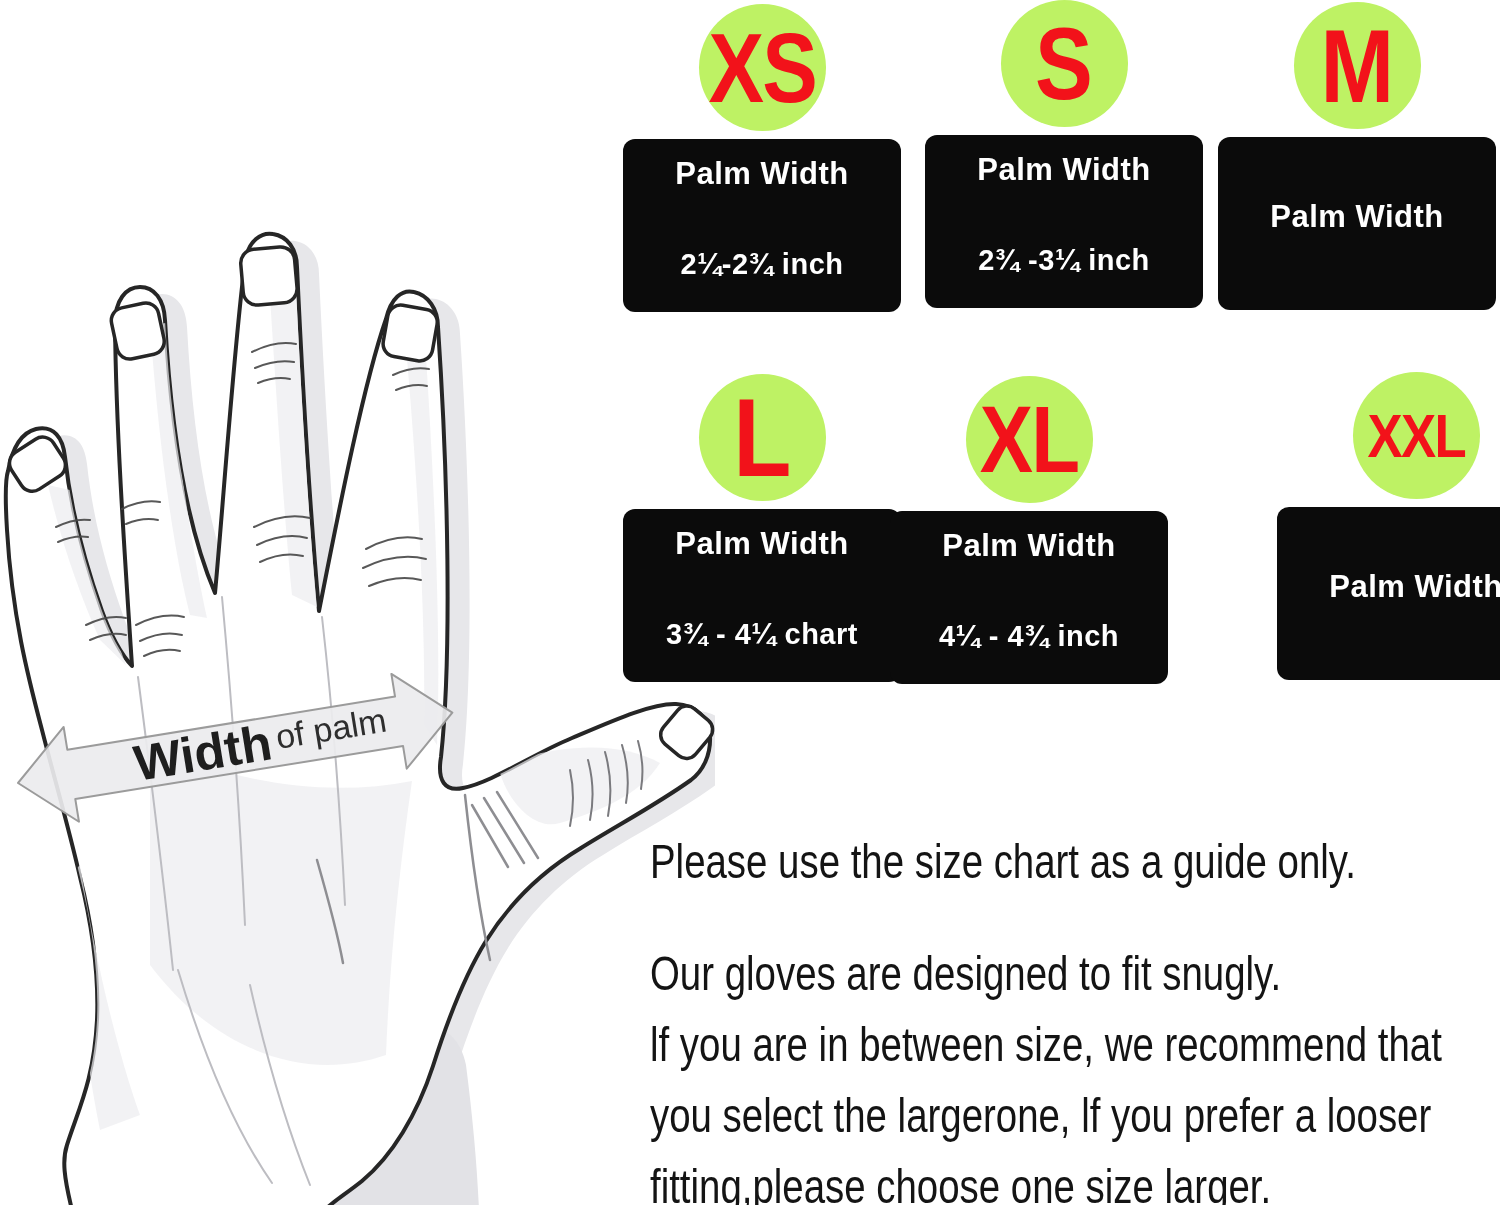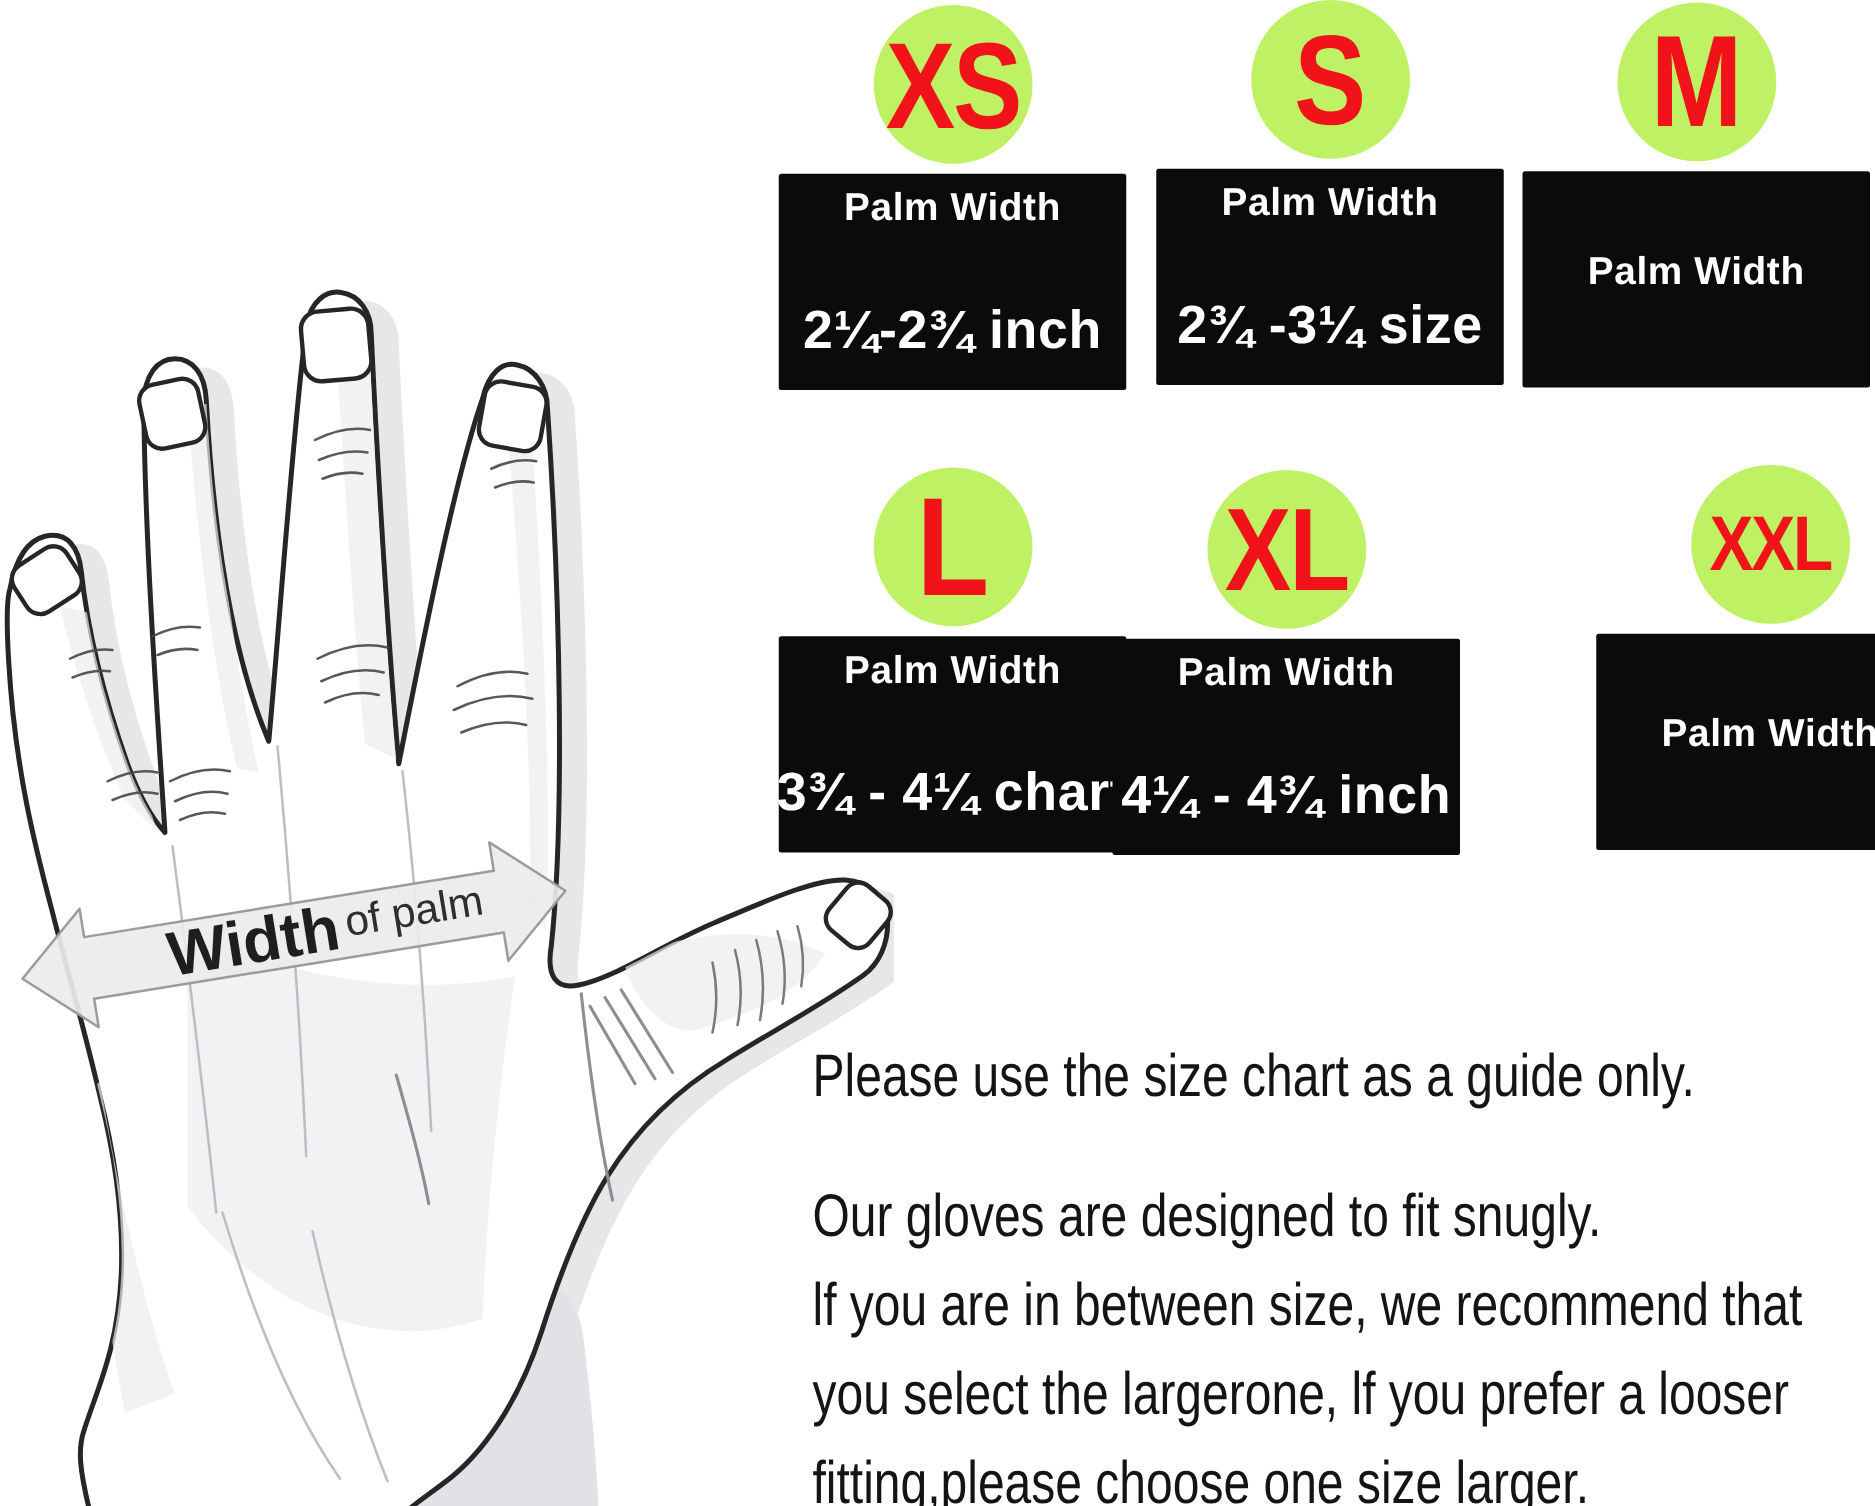--- a/index.html
+++ b/index.html
@@ -31,27 +31,27 @@
   .card-xl  { left:890px;  top:376px; }
   .card-xxl { left:1277px; top:372px; }
   .card-xs  .lbl { font-size:98px; }
   .card-s   .lbl { font-size:102px; letter-spacing:0; }
   .card-m   .lbl { font-size:104px; letter-spacing:0; }
   .card-l   .lbl { font-size:112px; letter-spacing:0; }
   .card-xl  .lbl { font-size:94px; }
   .card-xxl .lbl { font-size:62px; }
 
   .size-box {
-    width:278px; height:173px; background:#0b0b0b; border-radius:2px;
+    width:278px; height:173px; background:#0b0b0b; border-radius:12px;
     color:#ffffff; display:flex; flex-direction:column;
     align-items:center; justify-content:center;
     gap:20px; padding-bottom:14px; box-sizing:border-box;
   }
   .palm-label { font-size:31px; font-weight:bold; letter-spacing:0.5px; }
-  .palm-range { font-size:43px; font-weight:bold; letter-spacing:0.5px; white-space:nowrap;margin-top:36px; }
+  .palm-range { font-size:29px; font-weight:bold; letter-spacing:0.5px; white-space:nowrap;margin-top:36px; }
 
   
   .note { position:absolute; left:650px; color:#141414; font-size:48px;
           transform:scaleX(0.8); transform-origin:left top; white-space:nowrap; }
   .note-intro { top:834px; }
   .note-para  { top:938px; line-height:71px; }
 </style>
 </head>
 <body>
 
@@ -184,21 +184,21 @@
       <div class="palm-range">2¼-2¾ inch</div>
     </div>
   </div>
 
   <div class="size-card card-s">
     <div class="size-circle">
       <span class="lbl">S</span>
     </div>
     <div class="size-box">
       <div class="palm-label">Palm Width</div>
-      <div class="palm-range">2¾ -3¼ size</div>
+      <div class="palm-range">2¾ -3¼ inch</div>
     </div>
   </div>
 
   <div class="size-card card-m">
     <div class="size-circle">
       <span class="lbl">M</span>
     </div>
     <div class="size-box">
       <div class="palm-label">Palm Width</div>
     </div>

